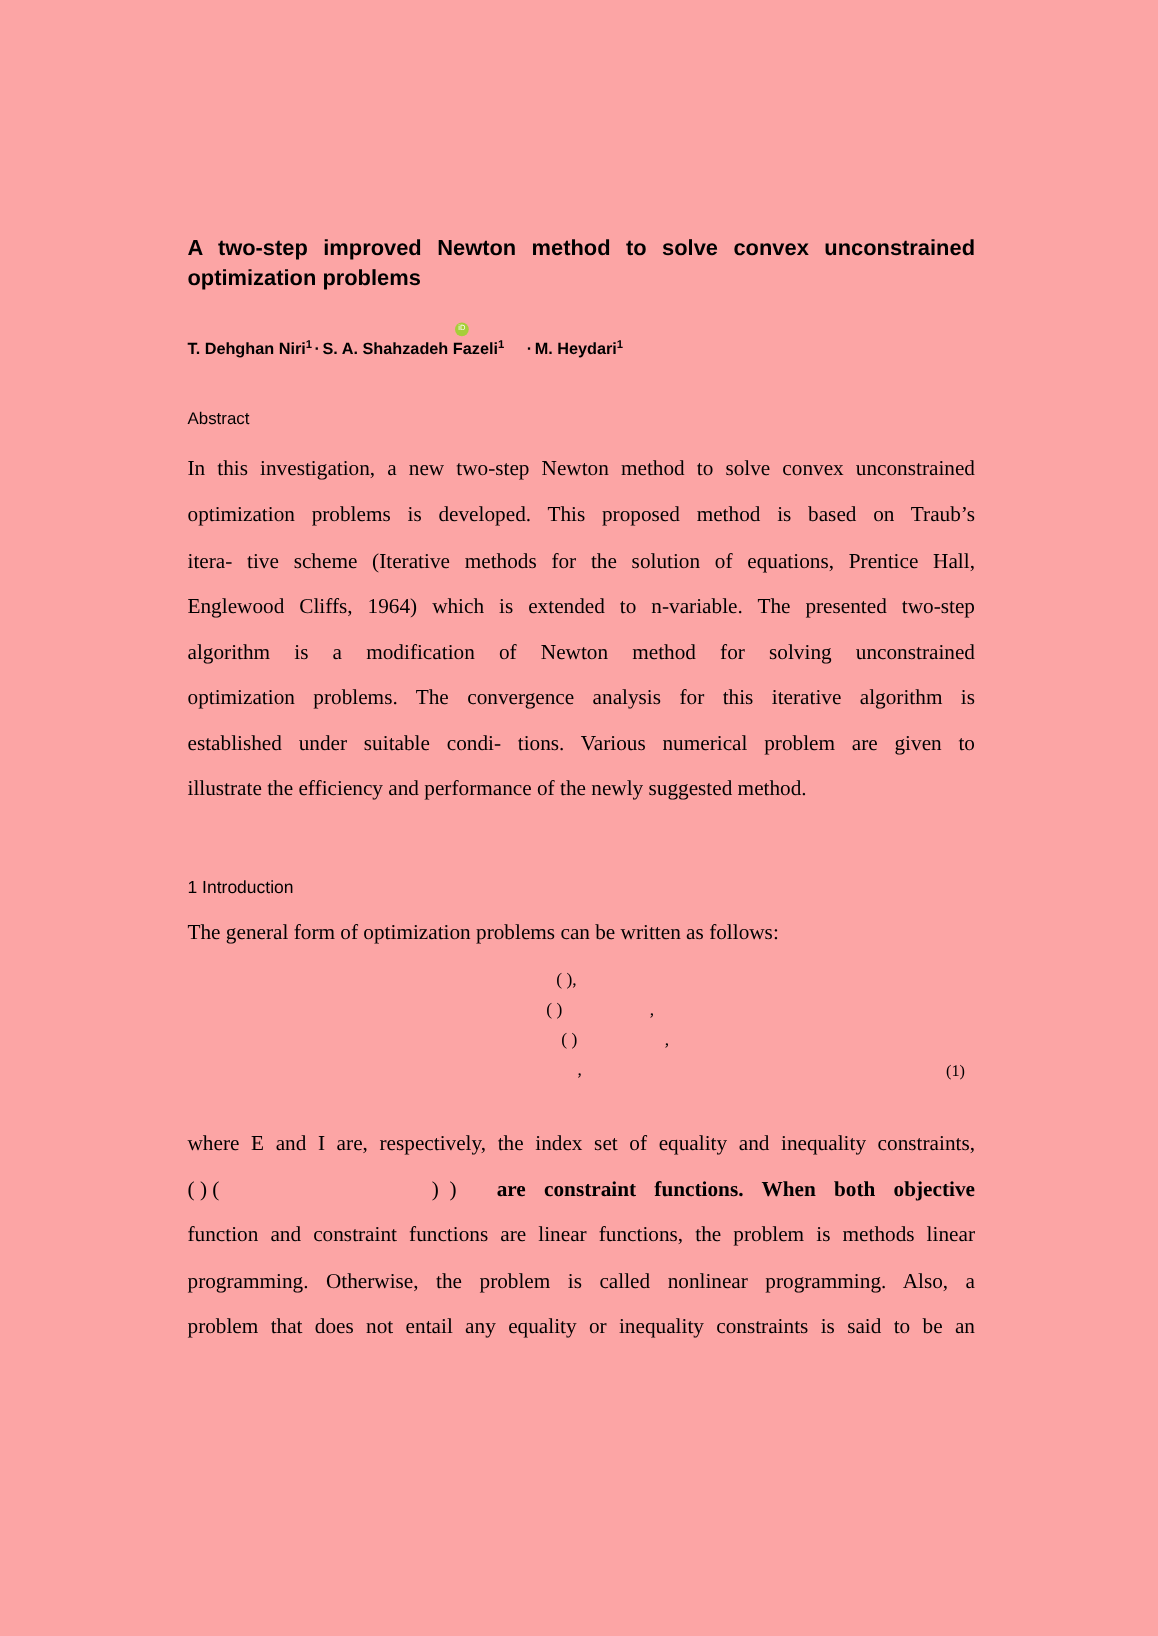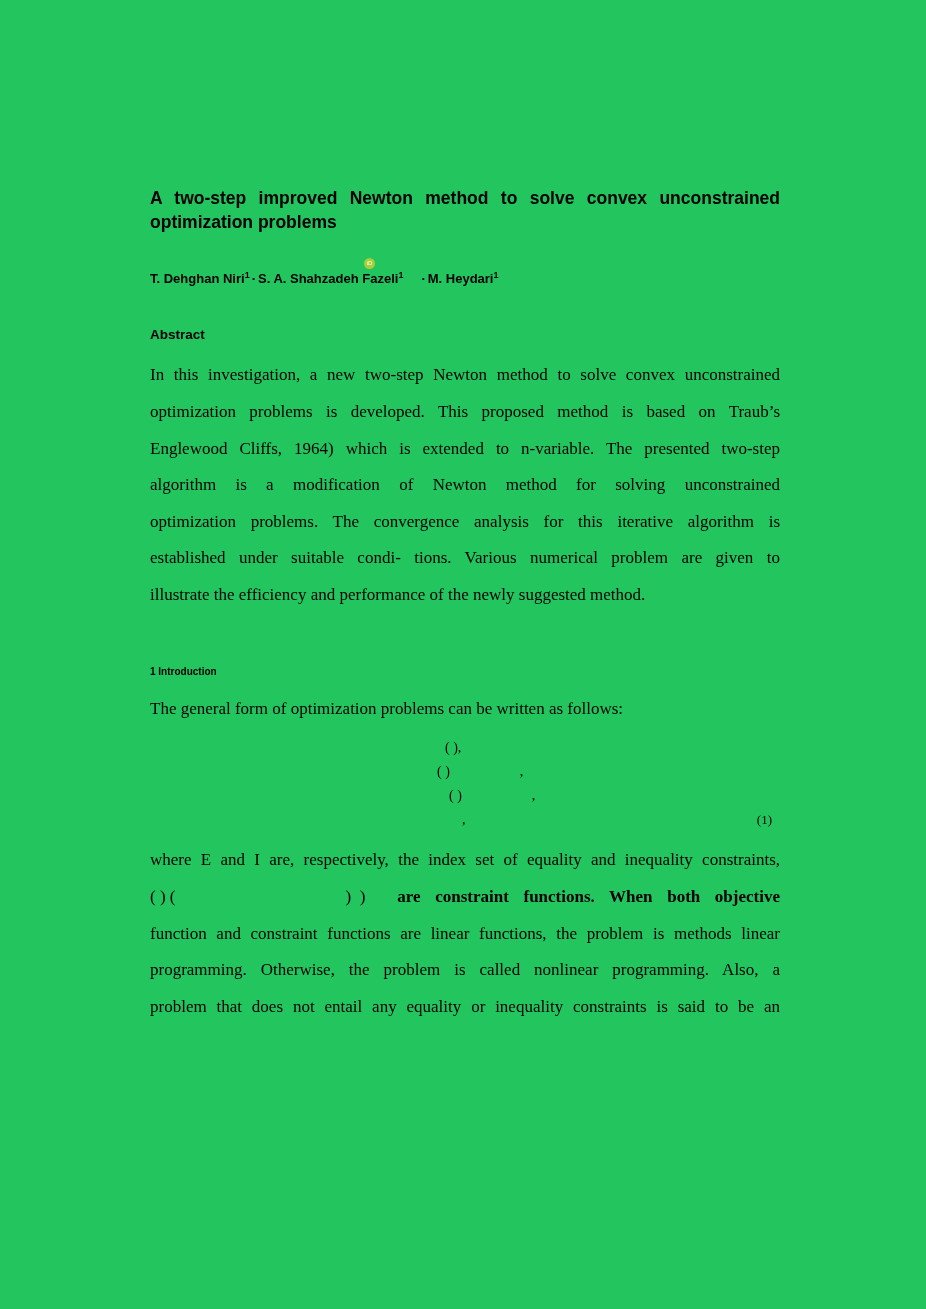--- a/index.html
+++ b/index.html
@@ -1,20 +1,20 @@
 <!DOCTYPE html>
 <html><head>
 <meta charset="utf-8">
 <style>
   html, body { margin: 0; padding: 0; background: #ffffff; }
   .page {
     position: relative;
     width: 926px;
     height: 1309px;
-    background: #22c55e;
+    background: #fca5a5;
     box-sizing: border-box;
     padding: 186px 146px 0 150px;
     color: #000000;
     font-family: "Liberation Serif", serif;
     overflow: hidden;
   }
   h1, h2 { margin: 0; padding: 0; }
   .stretch { text-align: justify; text-align-last: justify; }
 
   .title-line {
@@ -48,42 +48,42 @@
     color: #ffffff;
     font-size: 6px;
     line-height: 11px;
     text-align: center;
     font-weight: 400;
     font-family: "Liberation Sans", sans-serif;
   }
 
   .subheading {
     font-family: "Liberation Sans", sans-serif;
-    font-weight: 700;
+    font-weight: 400;
     font-size: 13.5px;
     line-height: 18px;
   }
   .abstract-heading { margin-top: 39px; }
 
   .body-line { font-size: 17px; line-height: 36.6px; }
   .abstract { margin-top: 13px; }
   .keywords { margin-top: 52px; }
 
-  .intro-heading { margin-top: 50px; font-size: 10px; }
+  .intro-heading { margin-top: 50px; font-size: 14px; }
   .lead { margin-top: 13px; line-height: 30px; }
 
   .equation { margin-top: 12px; font-size: 14px; }
   .eq-row { white-space: pre; line-height: 24px; }
   .eq-row-1 { padding-left: 295px; }
   .eq-row-2 { padding-left: 287px; }
   .eq-row-3 { padding-left: 299px; }
   .eq-row-4 { padding-left: 312px; position: relative; }
   .eq-num { position: absolute; right: 8px; top: 0; font-size: 13px; }
 
-  .para { margin-top: 10px; }
+  .para { margin-top: 28px; }
   .math-line { display: flex; }
   .pre { white-space: pre; }
   .fill { flex: 1 1 auto; margin-left: 32px; text-align: justify; text-align-last: justify; font-weight: bold; }
 </style>
 </head>
 <body>
 
 <div class="page">
 
   <header>
@@ -93,20 +93,21 @@
     </h1>
 
     <div class="authors"><span>T. Dehghan Niri</span><sup>1</sup><span class="sep">·</span><span>S. A. Shahzadeh Fazeli</span><sup>1</sup><span class="orcid-badge">iD</span><span class="sep sep-wide">·</span><span>M. Heydari</span><sup>1</sup></div>
   </header>
 
   <section>
     <h2 class="subheading abstract-heading">Abstract</h2>
     <div class="abstract">
       <div class="body-line stretch">In this investigation, a new two-step Newton method to solve convex unconstrained</div>
       <div class="body-line stretch">optimization problems is developed. This proposed method is based on Traub’s</div>
+      <div class="body-line stretch">itera- tive scheme (Iterative methods for the solution of equations, Prentice Hall,</div>
       <div class="body-line stretch">Englewood Cliffs, 1964) which is extended to n-variable. The presented two-step</div>
       <div class="body-line stretch">algorithm is a modification of Newton method for solving unconstrained</div>
       <div class="body-line stretch">optimization problems. The convergence analysis for this iterative algorithm is</div>
       <div class="body-line stretch">established under suitable condi- tions. Various numerical problem are given to</div>
       <div class="body-line">illustrate the efficiency and performance of the newly suggested method.</div>
     </div>
   </section>
 
 
   <section>

